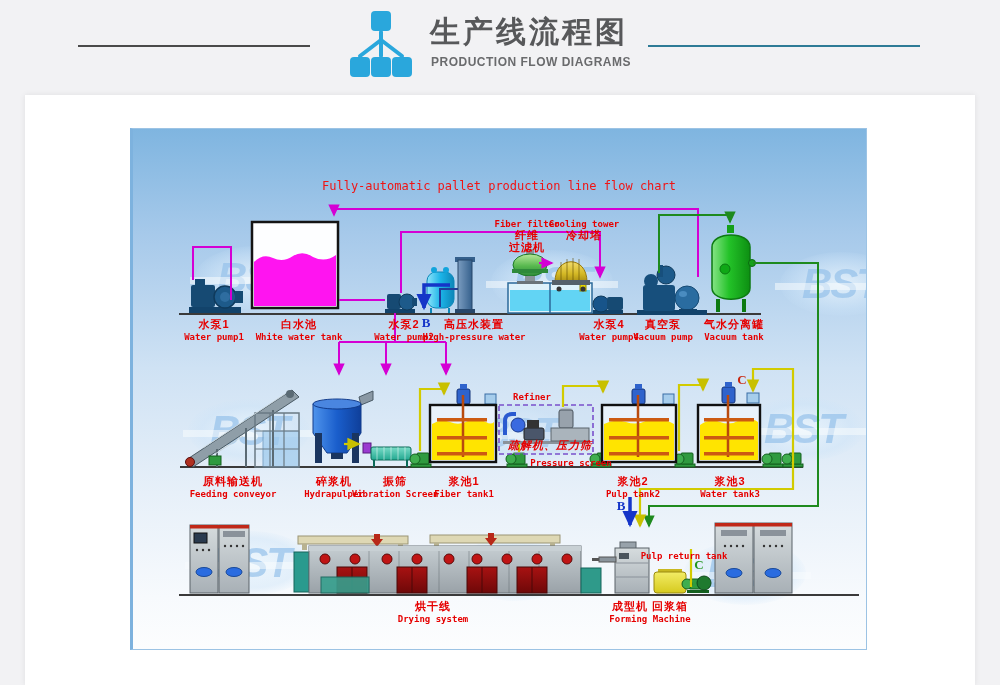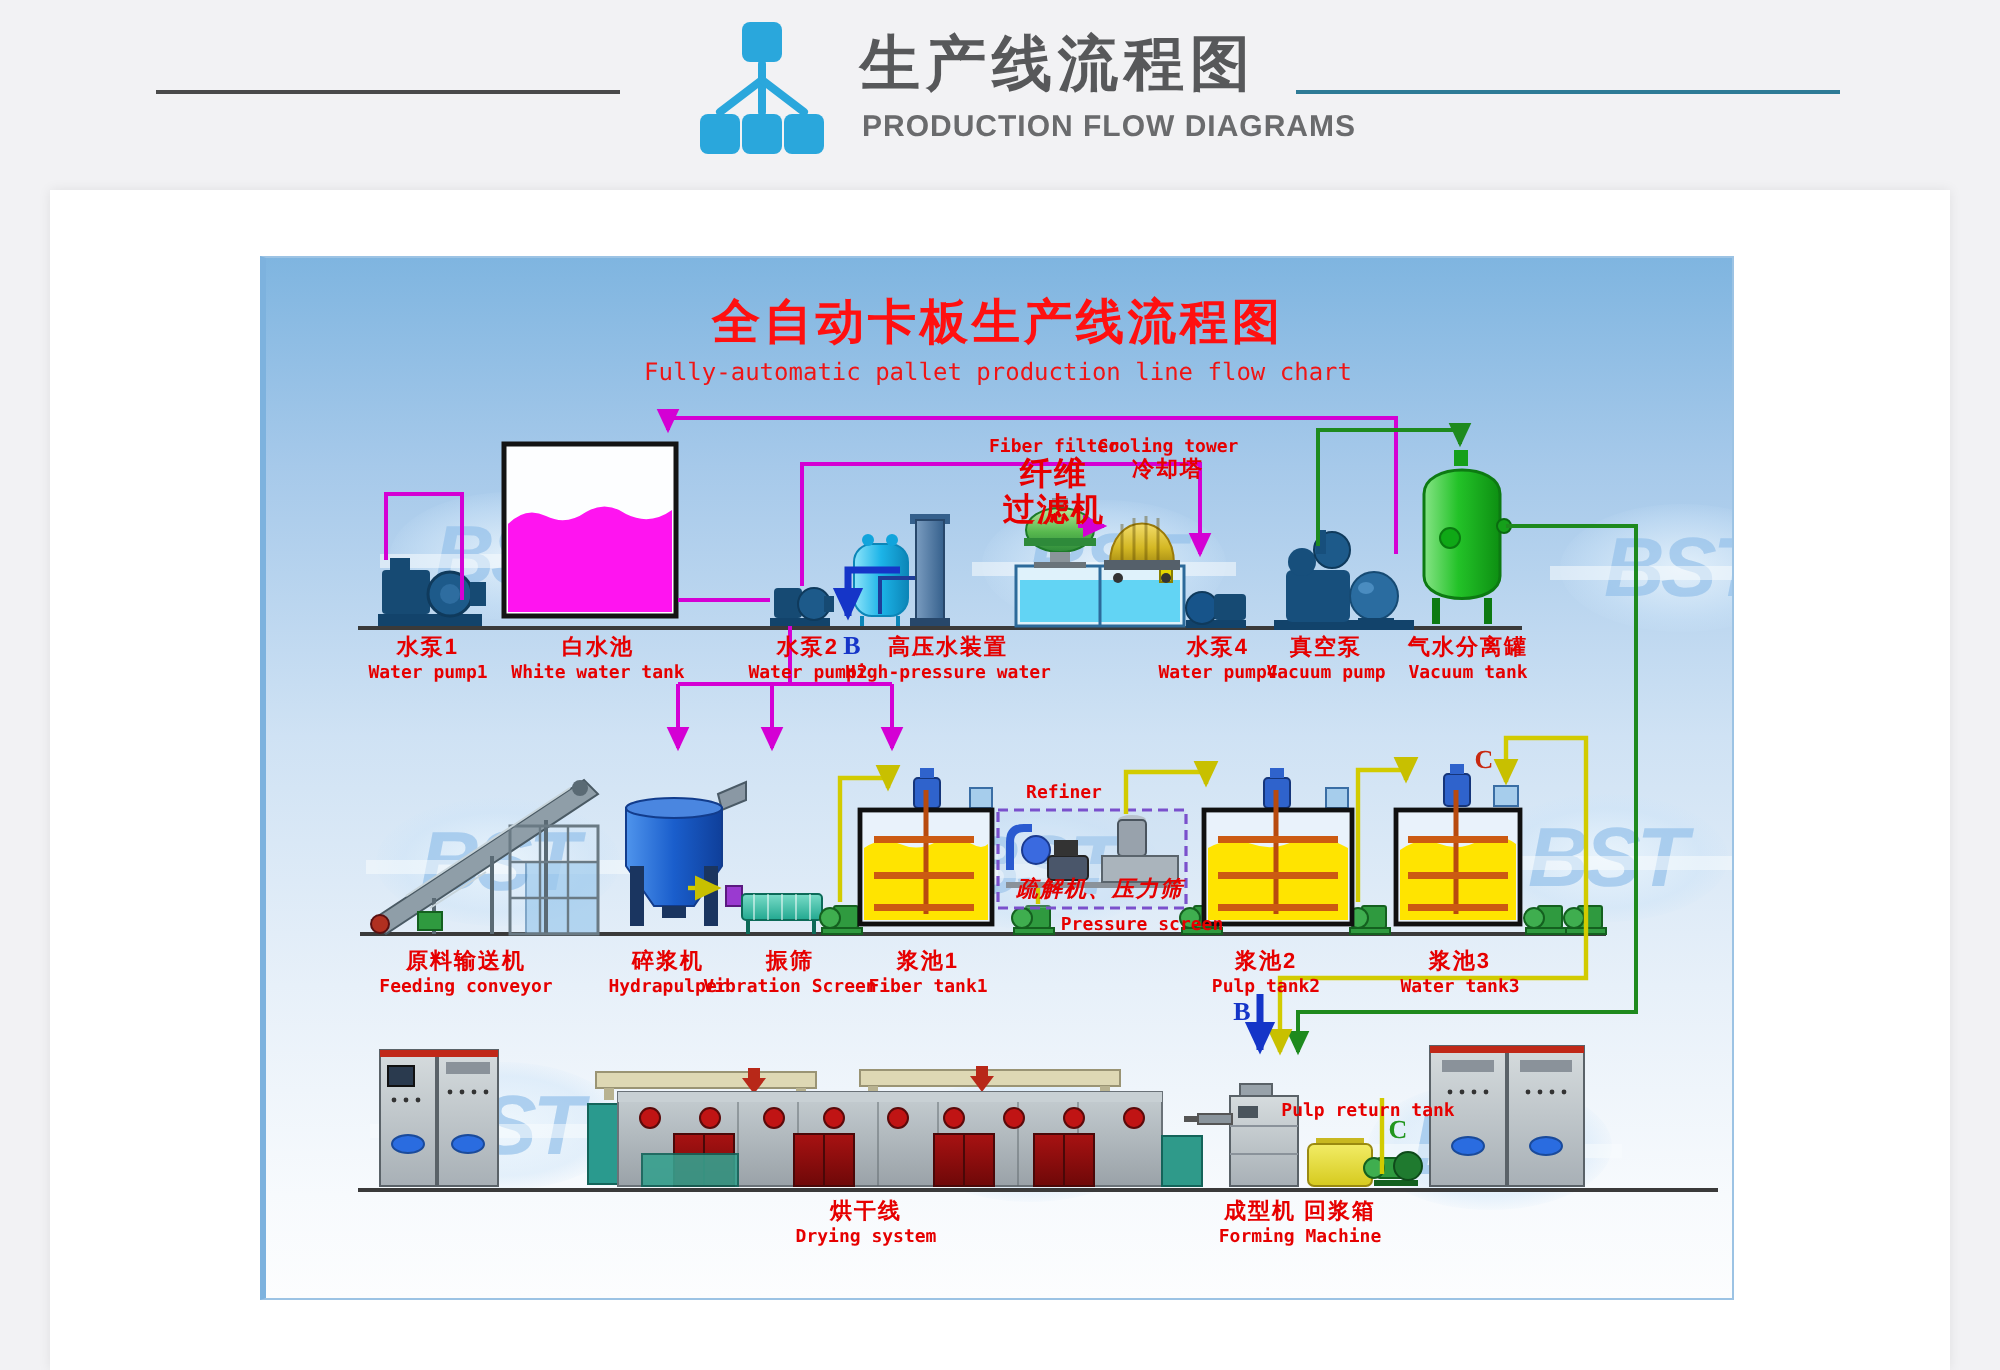--- a/index.html
+++ b/index.html
@@ -3,41 +3,41 @@
 <meta charset="utf-8">
 <style>
   html,body{margin:0;padding:0;}
   body{width:1000px;height:685px;position:relative;background:#f2f2f4;font-family:"Liberation Sans",sans-serif;overflow:hidden;}
   
   .hdr-line{position:absolute;height:2px;}
   #hdr-line-left{left:78px;top:45px;width:232px;background:#4a4a4a;}
   #hdr-line-right{left:648px;top:45px;width:272px;background:#2e7b96;}
   #hdr-icon{position:absolute;left:348px;top:8px;width:66px;height:74px;}
   #hdr-title{position:absolute;left:430px;top:12px;font-size:30px;font-weight:bold;color:#57585a;letter-spacing:3px;}
-  #hdr-sub{position:absolute;left:431px;top:55px;font-size:15px;font-weight:bold;color:#6a6b6d;letter-spacing:.5px;}
+  #hdr-sub{position:absolute;left:431px;top:55px;font-size:12px;font-weight:bold;color:#6a6b6d;letter-spacing:.5px;}
   
   #panel{position:absolute;left:25px;top:95px;width:950px;height:590px;background:#ffffff;box-shadow:0 0 6px rgba(0,0,0,.08);}
   #diagram{position:absolute;left:130px;top:128px;width:733px;height:520px;overflow:hidden;
     background:linear-gradient(180deg,#7fb5e0 0%,#a6c9ea 20%,#cfe2f4 46%,#e7f0f9 70%,#f7fafd 90%,#fcfdfe 100%);
     border:1px solid #9cc3e4;border-left:3px solid #7db2de;}
   #dg-title{position:absolute;left:366px;top:16px;transform:translateX(-50%);font-size:24px;font-weight:bold;color:#ff1010;letter-spacing:2px;white-space:nowrap;z-index:5;}
   #dg-sub{position:absolute;left:366px;top:50px;transform:translateX(-50%);font-family:"DejaVu Sans Mono",monospace;font-size:12px;font-weight:normal;color:#f01414;white-space:nowrap;z-index:5;}
   
   .wm{position:absolute;width:122px;height:64px;transform:translate(-50%,-50%);border-radius:50%;
       background:radial-gradient(ellipse at center,rgba(236,246,253,.8) 0%,rgba(205,228,248,.45) 55%,rgba(205,228,248,0) 75%);
       display:flex;align-items:center;justify-content:center;z-index:1;}
   .wm span{font-style:italic;font-weight:900;font-size:42px;letter-spacing:-2px;color:rgba(148,193,233,.7);}
   .wm i{position:absolute;left:-4%;top:48%;width:108%;height:7px;background:rgba(248,251,254,.55);}
   #pipes-svg{position:absolute;left:0;top:0;z-index:2;}
   
   .lbl{position:absolute;transform:translateX(-50%);text-align:center;z-index:4;white-space:nowrap;}
   .lbl .zh{font-size:11px;font-weight:bold;color:#e60000;letter-spacing:1px;line-height:1.1;}
   .lbl .en{font-family:"DejaVu Sans Mono",monospace;font-size:9px;font-weight:bold;color:#e60000;margin-top:2px;letter-spacing:0;}
   .lbl .zh.small{font-size:11px;font-style:italic;}
-  .lbl .zh.pre{white-space:pre-line;font-size:16px;}
+  .lbl .zh.pre{white-space:pre-line;font-size:11px;}
   .mark{position:absolute;transform:translateX(-50%);z-index:4;font-family:"Liberation Serif",serif;font-weight:bold;font-size:13px;}
   .mark.blue{color:#1535c8;}
   .mark.red{color:#c82810;}
   .mark.green{color:#23961f;}
 </style>
 </head>
 <body>
 
 <div class="hdr-line" id="hdr-line-left"></div>
 <div class="hdr-line" id="hdr-line-right"></div>
@@ -94,21 +94,20 @@
     </div>
   <div class="wm" style="left:382px;top:440px">
       <i></i>
       <span>BST</span>
     </div>
   <div class="wm" style="left:612px;top:444px">
       <i></i>
       <span>BST</span>
     </div>
 
-  <div id="dg-title">全自动卡板生产线流程图</div>
   <div id="dg-sub">Fully-automatic pallet production line flow chart</div>
 
   <svg id="pipes-svg" width="733" height="520" viewBox="130 128 733 520">
     <defs>
       <marker id="mk-m" viewBox="0 0 8 8" refX="6.5" refY="4" markerWidth="6.5" markerHeight="6.5" orient="auto">
           <path d="M0,.5 L7.5,4 L0,7.5 Z" fill="#d400d4"></path>
         </marker>
       <marker id="mk-g" viewBox="0 0 8 8" refX="6.5" refY="4" markerWidth="6.5" markerHeight="6.5" orient="auto">
           <path d="M0,.5 L7.5,4 L0,7.5 Z" fill="#1e8a1e"></path>
         </marker>

